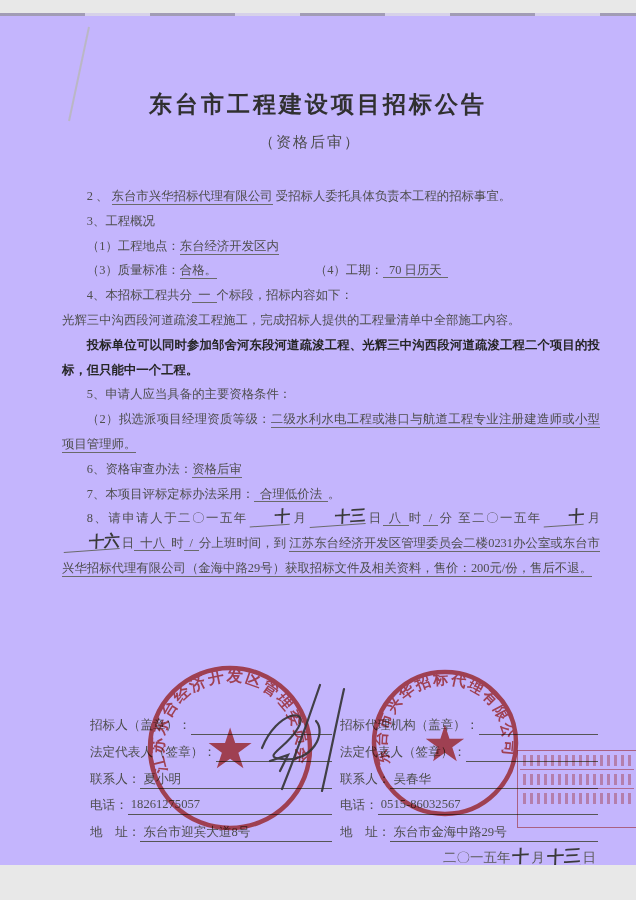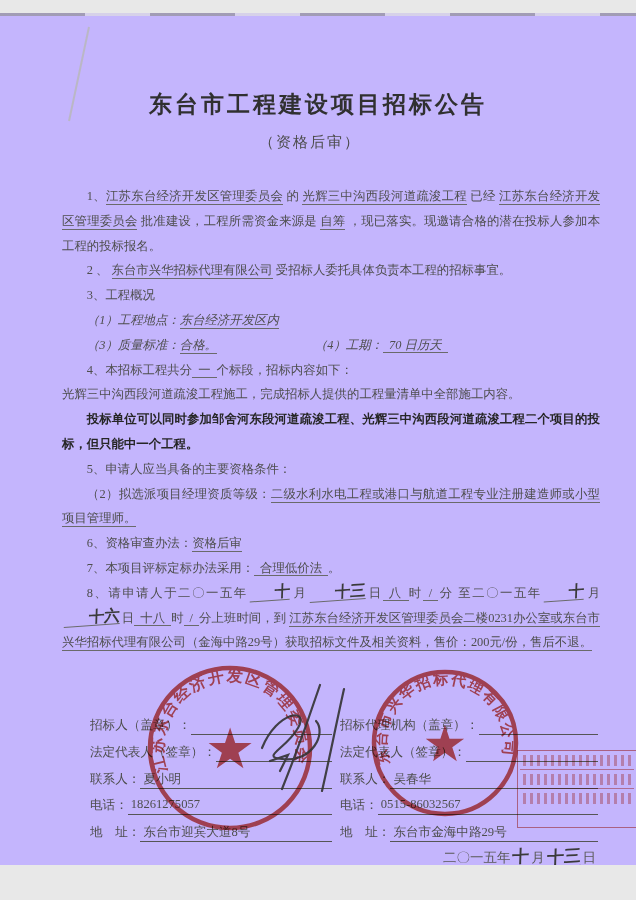--- a/index.html
+++ b/index.html
@@ -24,21 +24,21 @@
     font-size:15px;letter-spacing:2px;color:#4c4c4c;}
 
   .doc-body{position:absolute;top:171px;left:62px;right:36px;
     font-size:12.4px;line-height:24.8px;text-align:justify;}
   .doc-body p{margin:0;text-indent:2em;}
   .noindent{text-indent:0 !important;}
   .u{border-bottom:1px solid #6a6a6a;padding-bottom:1px;}
   .pad{padding:0 6px;}
   .bold-para{font-weight:700;color:#262626;
     font-family:"Liberation Sans","DejaVu Sans",sans-serif;}
-  .row2{display:flex;font-style:italic;}
+  .row2{display:flex;}
   .row2 .half{width:47%;padding-left:2em;box-sizing:border-box;white-space:nowrap;}
   .row2 .half2{flex:1;white-space:nowrap;}
   .hw{display:inline-block;font-size:1.25em;font-weight:600;color:#3a3a3a;
     transform:rotate(-4deg) skewX(-6deg);margin:0 2px;
     border-bottom:1px solid #6a6a6a;line-height:1;}
 
   
   .footer{position:absolute;left:90px;right:38px;top:704px;
     font-size:12.6px;}
   .fcols{display:flex;}
@@ -73,21 +73,20 @@
 
   <div class="scan-topline"></div>
   <div class="scan-diagonal"></div>
   <div class="scan-smudge"></div>
 
   <div class="title">东台市工程建设项目招标公告</div>
   <div class="subtitle">（资格后审）</div>
 
   <div class="doc-body">
 
-    <p><span>1、</span><span class="u">江苏东台经济开发区管理委员会</span><span> 的 </span><span class="u">光辉三中沟西段河道疏浚工程</span><span> 已经 </span><span class="u">江苏东台经济开发区管理委员会</span><span> 批准建设，工程所需资金来源是 </span><span class="u">自筹</span><span> ，现已落实。现邀请合格的潜在投标人参加本工程的投标报名。</span></p>
 
     <p><span>2 、 </span><span class="u">东台市兴华招标代理有限公司</span><span> 受招标人委托具体负责本工程的招标事宜。</span></p>
 
     <p><span>3、</span><span>工程概况</span></p>
 
     <div class="row2">
       <span class="half"><span>（1）工程地点：</span><span class="u">东台经济开发区内</span></span>
     </div>
     <div class="row2">
       <span class="half"><span>（3）质量标准：</span><span class="u">合格。</span></span>

